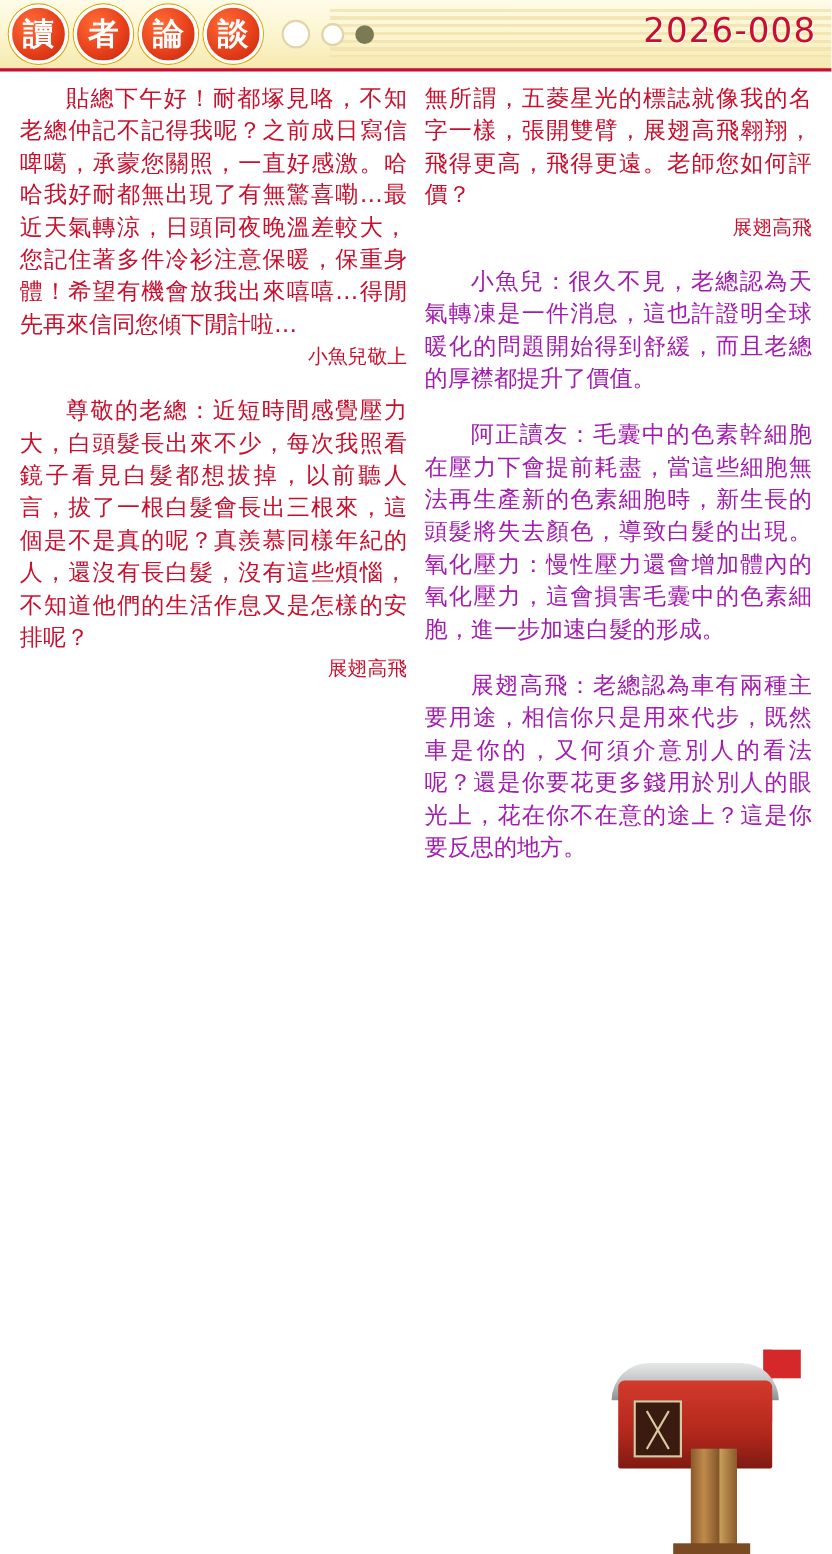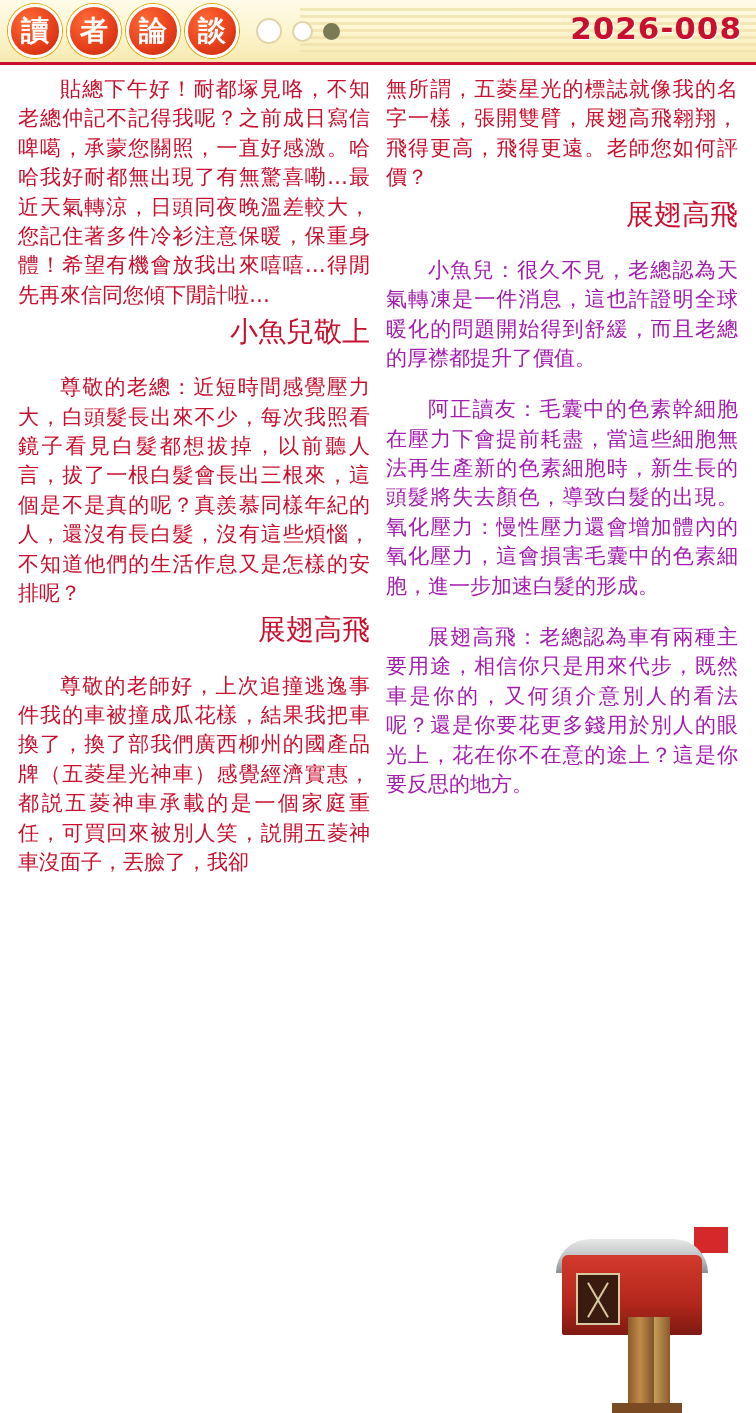--- a/index.html
+++ b/index.html
@@ -75,21 +75,21 @@
       rgba(255,255,255,0) 3px,
       rgba(255,255,255,0) 7px
     );
   }
   .issue {
     position: absolute;
     right: 14px;
     top: 10px;
     color: #c8102e;
     font-size: 31px;
-    font-weight: bold;
+    font-weight: normal;
     letter-spacing: 1px;
     font-family: "DejaVu Sans", "Liberation Sans", sans-serif;
     text-shadow: 1px 1px 0 #ffffff;
   }
 
   
   .content {
     display: flex;
     padding: 10px 10px 0 10px;
     box-sizing: border-box;
@@ -111,21 +111,21 @@
     line-height: 1.40;
     text-align: justify;
     text-justify: inter-ideograph;
     text-indent: 2em;
     margin: 0;
     font-family: "DejaVu Sans", "Liberation Sans", sans-serif;
   }
   .para.noindent { text-indent: 0; }
   .sign {
     color: #c8102e;
-    font-size: 28px;
+    font-size: 18px;
     line-height: 1.40;
     text-align: right;
     margin: 2px 0 0 0;
   }
   .reply .para { color: #a21caf; }
 
   
   .mailbox-wrap {
     position: absolute;
     right: 14px;
@@ -238,23 +238,20 @@
     <div class="letter">
       <p class="para">貼總下午好！耐都塚見咯，不知老總仲記不記得我呢？之前成日寫信啤噶，承蒙您關照，一直好感激。哈哈我好耐都無出現了有無驚喜嘞…最近天氣轉涼，日頭同夜晚溫差較大，您記住著多件冷衫注意保暖，保重身體！希望有機會放我出來嘻嘻…得閒先再來信同您傾下閒計啦…</p>
       <p class="sign">小魚兒敬上</p>
     </div>
 
     <div class="letter">
       <p class="para">尊敬的老總：近短時間感覺壓力大，白頭髮長出來不少，每次我照看鏡子看見白髮都想拔掉，以前聽人言，拔了一根白髮會長出三根來，這個是不是真的呢？真羨慕同樣年紀的人，還沒有長白髮，沒有這些煩惱，不知道他們的生活作息又是怎樣的安排呢？</p>
       <p class="sign">展翅高飛</p>
     </div>
 
-    <div class="letter">
-      <p class="para">尊敬的老師好，上次追撞逃逸事件我的車被撞成瓜花樣，結果我把車換了，換了部我們廣西柳州的國產品牌（五菱星光神車）感覺經濟實惠，都説五菱神車承載的是一個家庭重任，可買回來被別人笑，説開五菱神車沒面子，丟臉了，我卻</p>
-    </div>
 
   </div>
 
   <div class="col right">
 
     <div class="letter">
       <p class="para noindent">無所謂，五菱星光的標誌就像我的名字一樣，張開雙臂，展翅高飛翱翔，飛得更高，飛得更遠。老師您如何評價？</p>
       <p class="sign">展翅高飛</p>
     </div>
 

